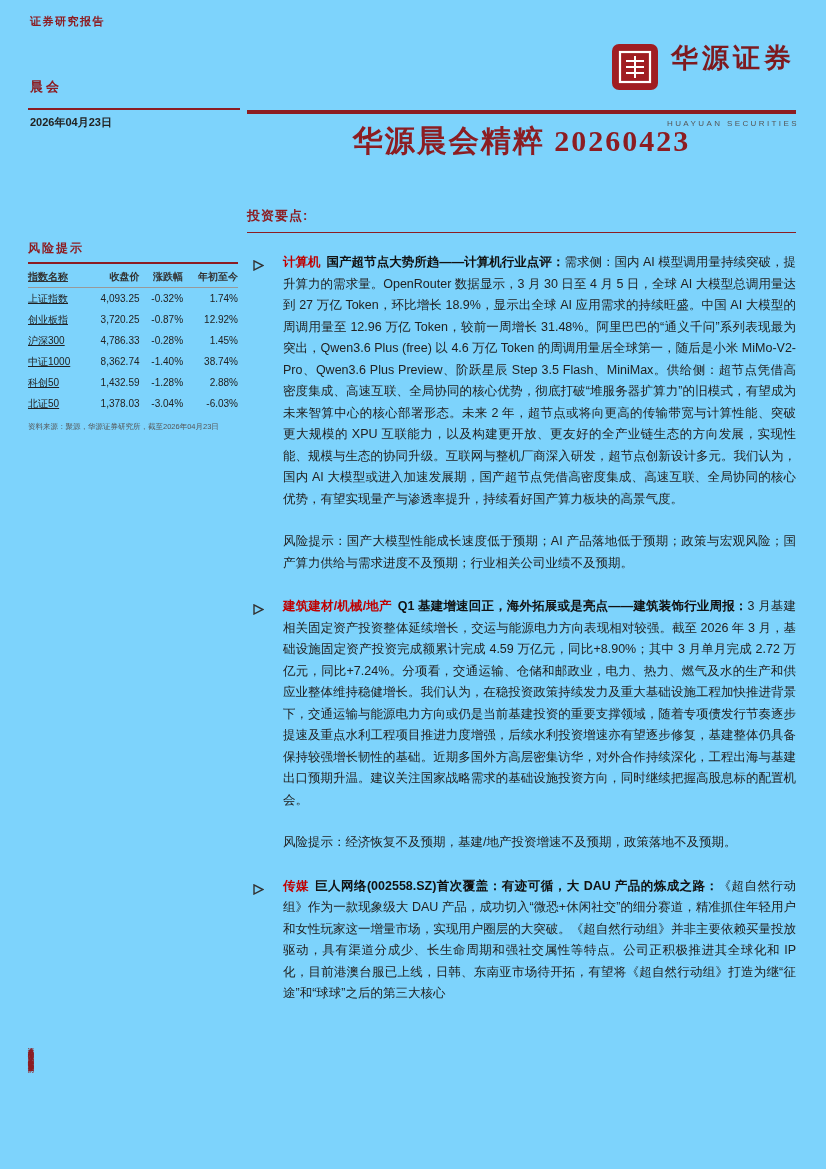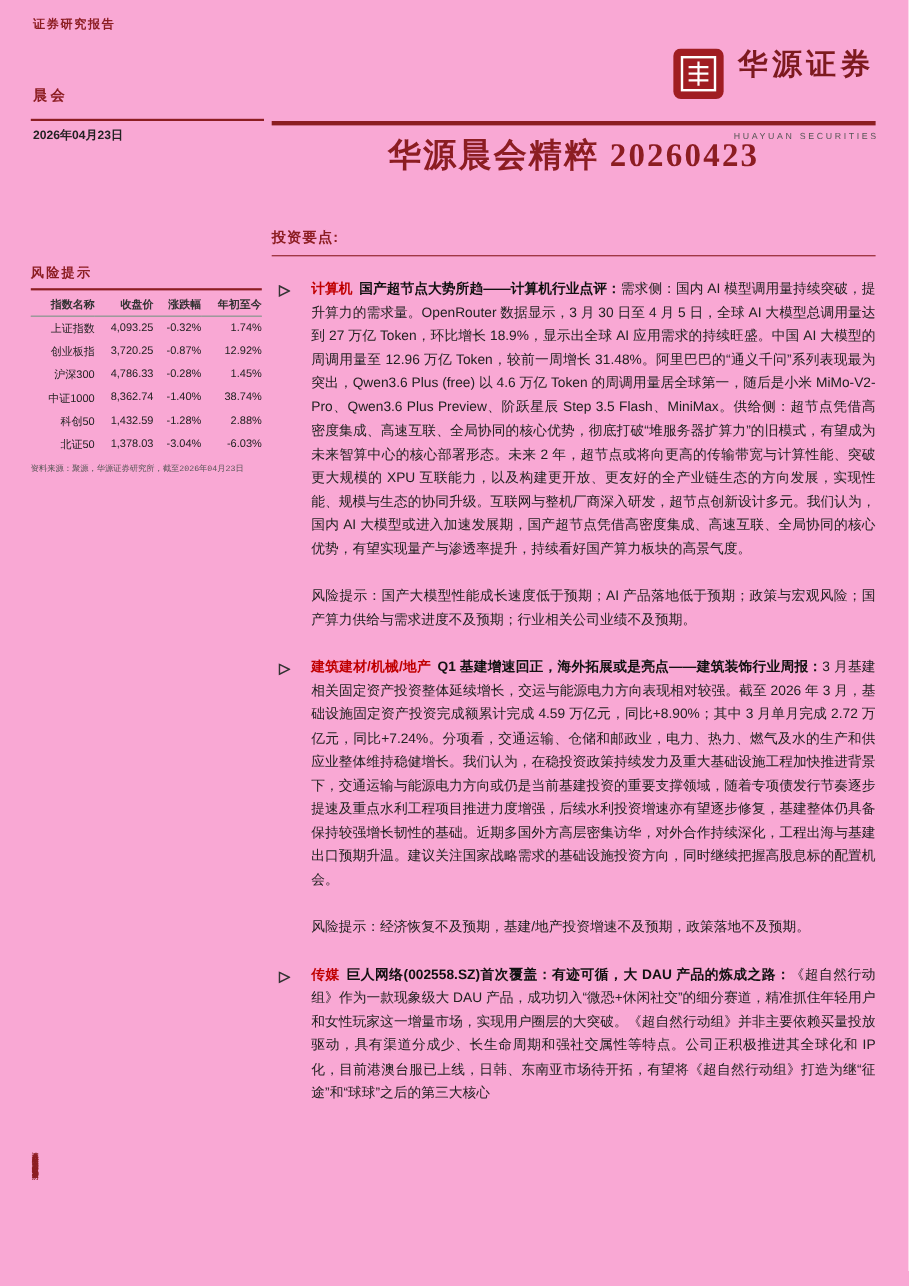--- a/index.html
+++ b/index.html
@@ -1,21 +1,21 @@
 <!DOCTYPE html>
 <html><head>
 <meta charset="utf-8">
 <style>
   * { box-sizing: border-box; }
   html, body { margin: 0; padding: 0; background: #ffffff; }
   .page {
     position: relative;
     width: 826px; height: 1169px;
     margin: 0 auto;
-    background: #f9a8d4;
+    background: #7dd3fc;
     overflow: hidden;
     font-family: "Liberation Sans", "DejaVu Sans", sans-serif;
     color: #1a1a1a;
   }
   .report-label {
     position: absolute; left: 30px; top: 14px;
     font-size: 11px; font-weight: bold; color: #8c1d22; letter-spacing: 1.5px;
   }
   
   .brand { position: absolute; left: 612px; top: 44px; display: flex; align-items: flex-start; gap: 9px; }
@@ -55,22 +55,22 @@
   .market-title {
     font-size: 12px; font-weight: bold; color: #8c1d22; letter-spacing: 2px;
     padding-bottom: 5px; border-bottom: 2px solid #8c1d22;
   }
   .market table { width: 100%; border-collapse: collapse; font-size: 10px; margin-top: 2px; }
   .market th {
     font-weight: 600; color: #333; padding: 4px 0 3px 0;
     border-bottom: 1px solid #999; text-align: right; white-space: nowrap;
   }
   .market td { padding: 3.5px 0; text-align: right; color: #222; white-space: nowrap; }
-  .market th.c0, .market td.c0 { text-align: right; }
-  .market-source { margin-top: 8px; font-size: 7.5px; color: #555; line-height: 1.4; font-family: Liberation Mono, monospace; }
+  .market th.c0, .market td.c0 { text-align: left; text-decoration: underline; }
+  .market-source { margin-top: 8px; font-size: 7.5px; color: #555; line-height: 1.4; }
 
   
   .content { position: absolute; left: 247px; top: 252px; width: 549px; }
   .item { position: relative; padding-left: 36px; margin-bottom: 22px; }
   .bullet { position: absolute; left: 6px; top: 5px; width: 11px; height: 11px; }
   .para { margin: 0; font-size: 12.5px; line-height: 21.5px; text-align: justify; color: #222; }
   .tag { color: #c00000; font-weight: bold; margin-right: 6px; }
   .bold-title { font-weight: bold; color: #111; }
   .risk { margin: 21px 0 0 0; font-size: 12.5px; line-height: 21.5px; text-align: justify; color: #222; }
 

